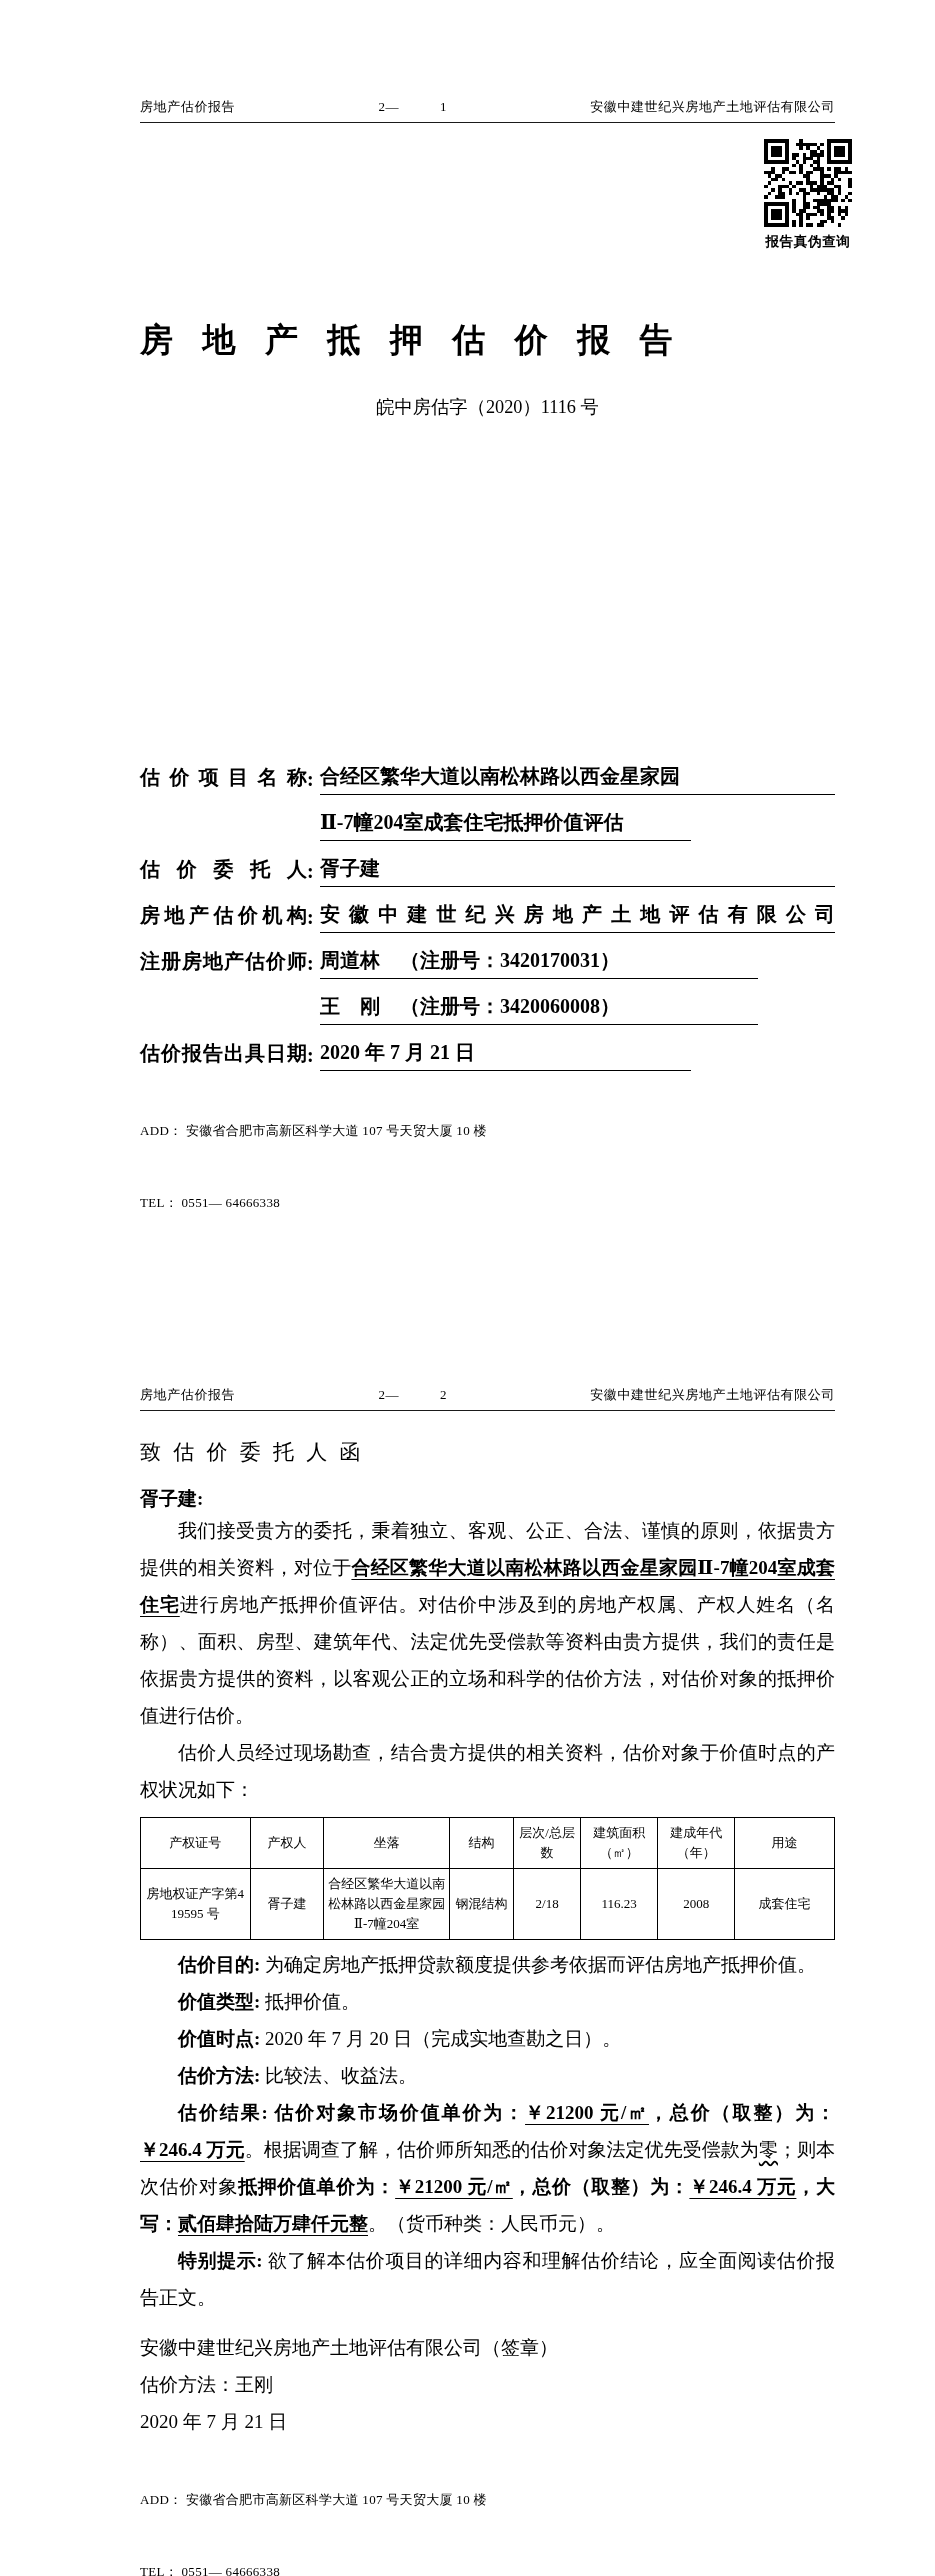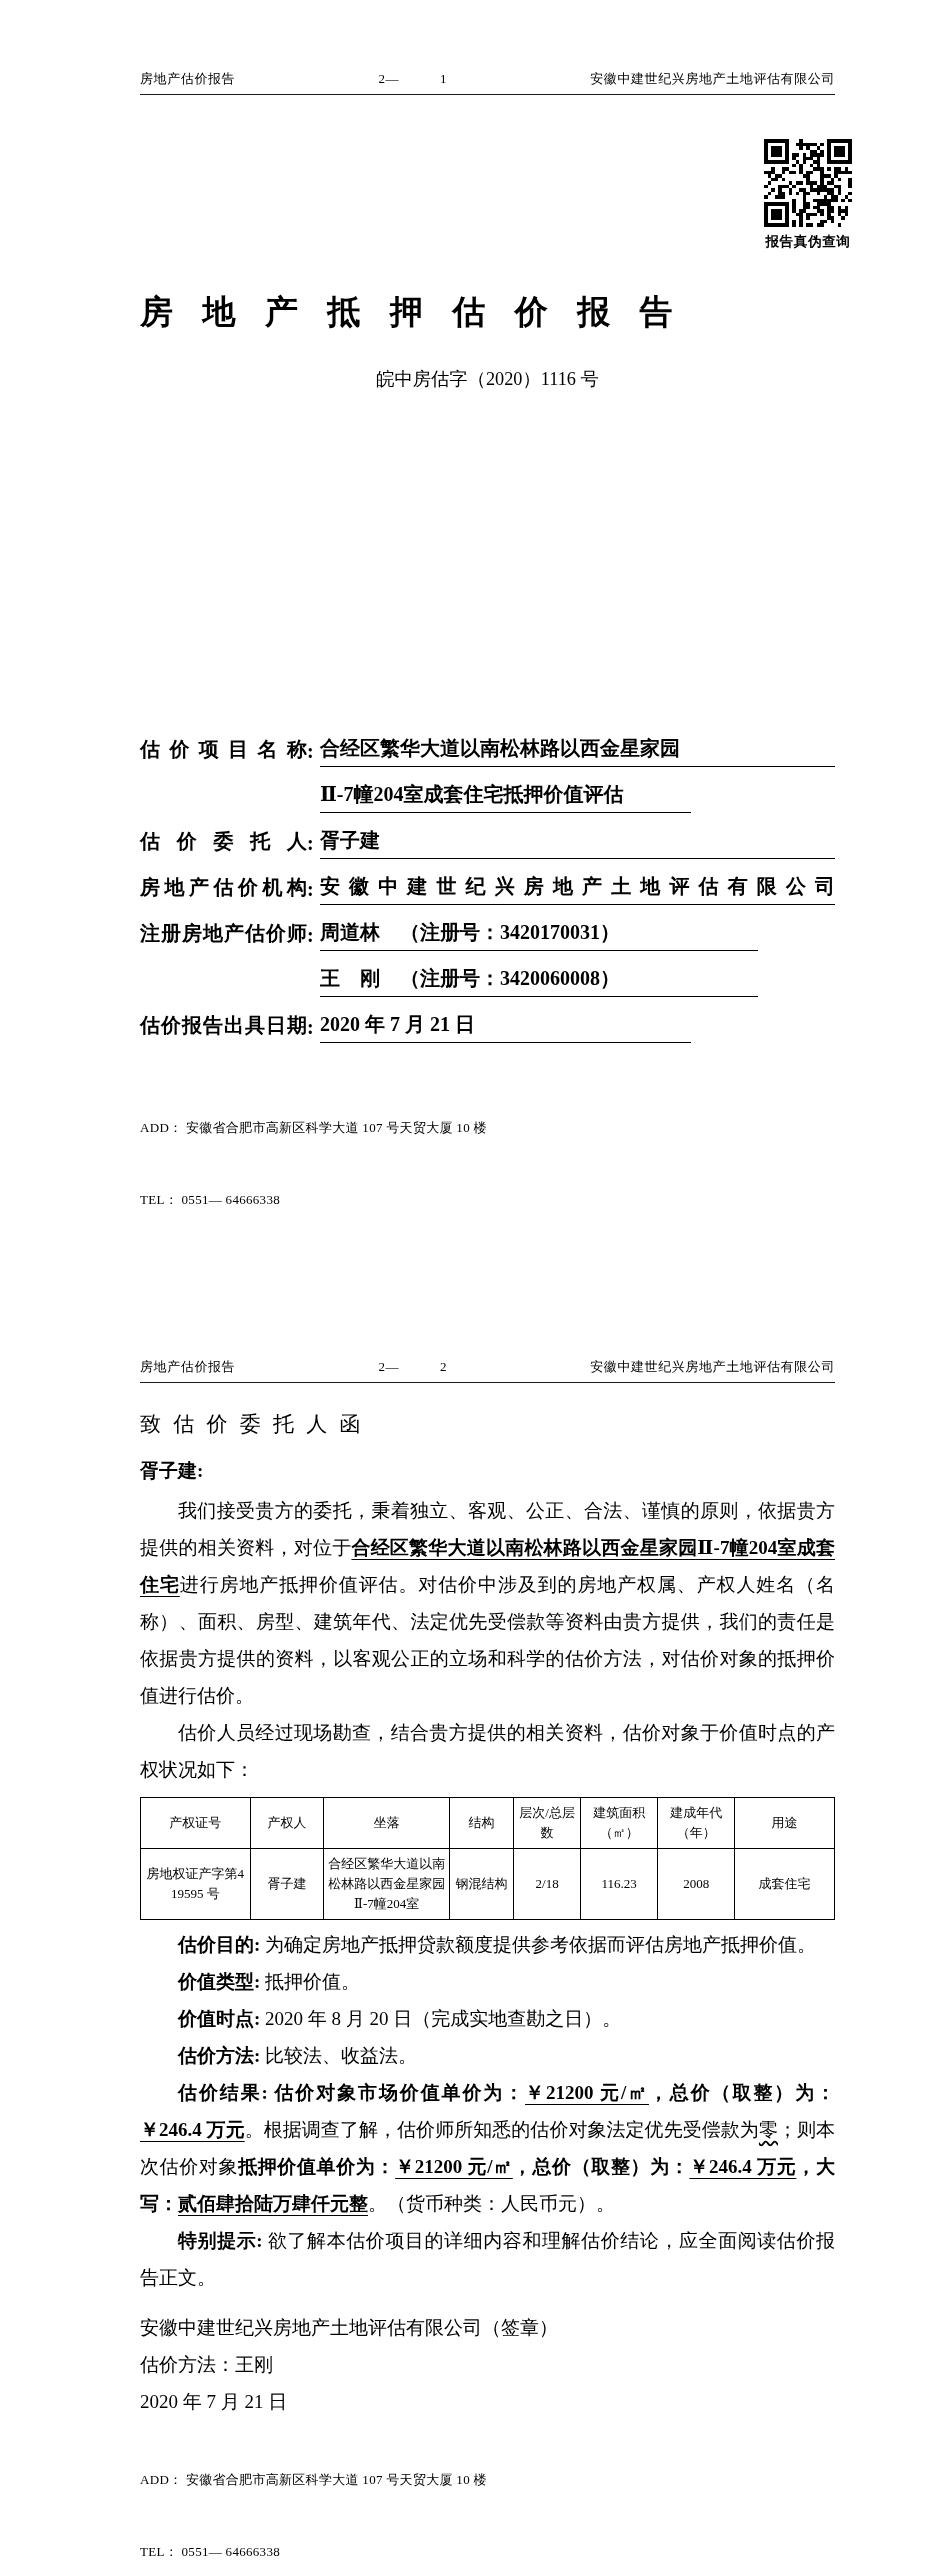--- a/index.html
+++ b/index.html
@@ -5,21 +5,21 @@
   html,body{margin:0;padding:0}
   body{
     width:936px;
     background:#ffffff;
     color:#000;
     font-family:"Liberation Serif","DejaVu Serif",serif;
   }
   .doc{width:936px}
   .page{
     width:936px;height:1288px;
-    padding:70px 101px 28px 140px;
+    padding:98px 101px 28px 140px;
     box-sizing:border-box;
     position:relative;
     display:flex;flex-direction:column;
     overflow:hidden;
     background:#fff;
   }
   
   .page-header{
     display:flex;justify-content:space-between;align-items:baseline;
     font-size:13px;letter-spacing:0.6px;
@@ -59,21 +59,21 @@
   
   .letter-title{
     margin:27px 0 0;text-align:left;
     font-size:21px;font-weight:400;letter-spacing:3.5px;white-space:pre;
   }
   .salutation{margin-top:20px;font-size:19px;font-weight:700}
   .para{
     margin:0;font-size:19px;line-height:37px;
     text-align:justify;text-indent:2em;
   }
-  .para.mt{margin-top:8px}
+  .para.mt{margin-top:0}
   .prop-table{
     width:100%;border-collapse:collapse;table-layout:fixed;
     margin:9.4px 0 5.9px;font-size:13px;
   }
   .prop-table th,.prop-table td{
     border:1.2px solid #000;
     text-align:center;vertical-align:middle;
     padding:4.7px 2.4px;line-height:1.55;font-weight:400;
     word-break:break-all;
   }
@@ -211,21 +211,21 @@
           <td>2/18</td>
           <td>116.23</td>
           <td>2008</td>
           <td>成套住宅</td>
         </tr>
       </tbody>
     </table>
 
     <p class="para"><span class="sb">估价目的:</span><span> 为确定房地产抵押贷款额度提供参考依据而评估房地产抵押价值。</span></p>
     <p class="para"><span class="sb">价值类型:</span><span> 抵押价值。</span></p>
-    <p class="para"><span class="sb">价值时点:</span><span> 2020 年 8 月 20 日（完成实地查勘之日）。</span></p>
+    <p class="para"><span class="sb">价值时点:</span><span> 2020 年 7 月 20 日（完成实地查勘之日）。</span></p>
     <p class="para"><span class="sb">估价方法:</span><span> 比较法、收益法。</span></p>
     <p class="para"><span class="sb">估价结果:</span><span class="sb"> 估价对象市场价值单价为：</span><span class="sb su">￥21200 元/㎡</span><span class="sb">，总价（取整）为：</span><span class="sb su">￥246.4 万元</span><span>。根据调查了解，估价师所知悉的估价对象法定优先受偿款为</span><span class="sw">零</span><span>；则本次估价对象</span><span class="sb">抵押价值单价为：</span><span class="sb su">￥21200 元/㎡</span><span class="sb">，总价（取整）为：</span><span class="sb su">￥246.4 万元</span><span class="sb">，大写：</span><span class="sb su">贰佰肆拾陆万肆仟元整</span><span>。（货币种类：人民币元）。</span></p>
     <p class="para"><span class="sb">特别提示:</span><span> 欲了解本估价项目的详细内容和理解估价结论，应全面阅读估价报告正文。</span></p>
 
     <div class="signature">
       <div class="sig-company">安徽中建世纪兴房地产土地评估有限公司（签章）</div>
       <div class="sig-rep">估价方法：王刚</div>
       <div class="sig-date">2020 年 7 月 21 日</div>
     </div>
 

